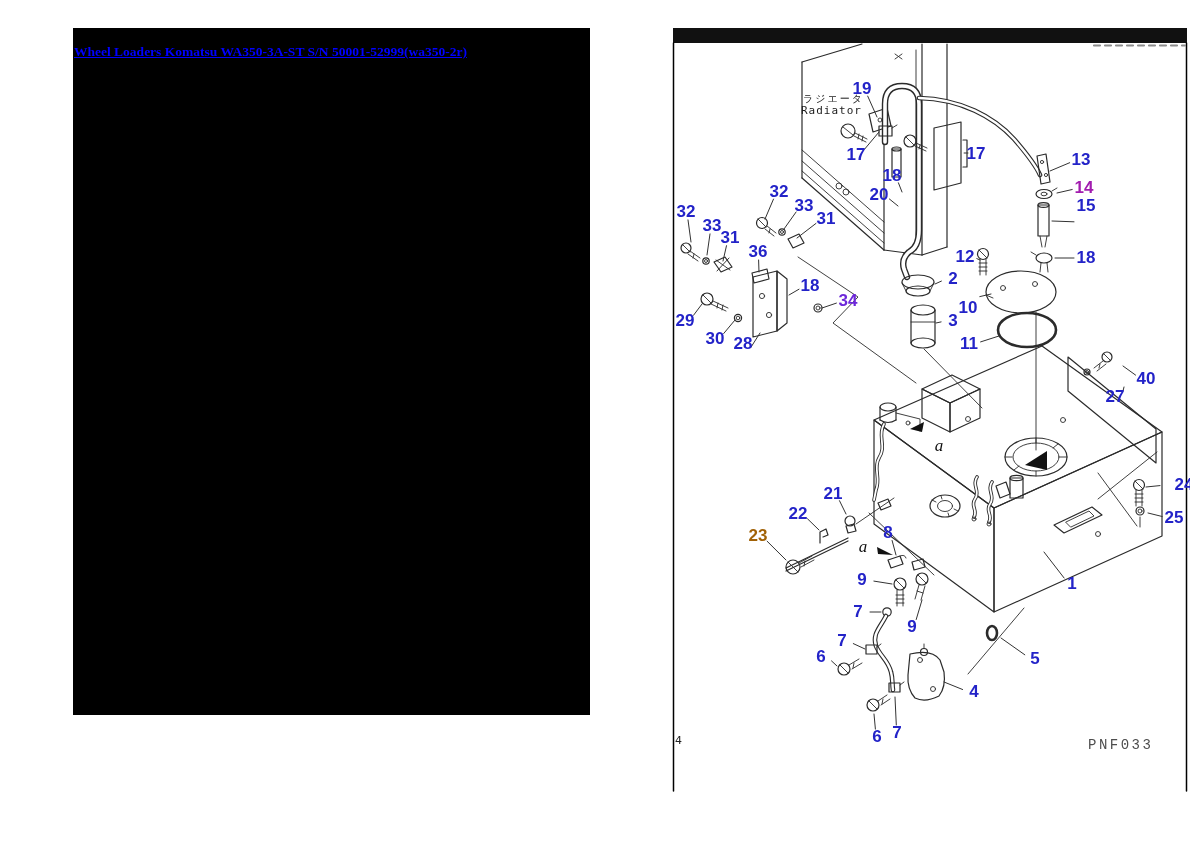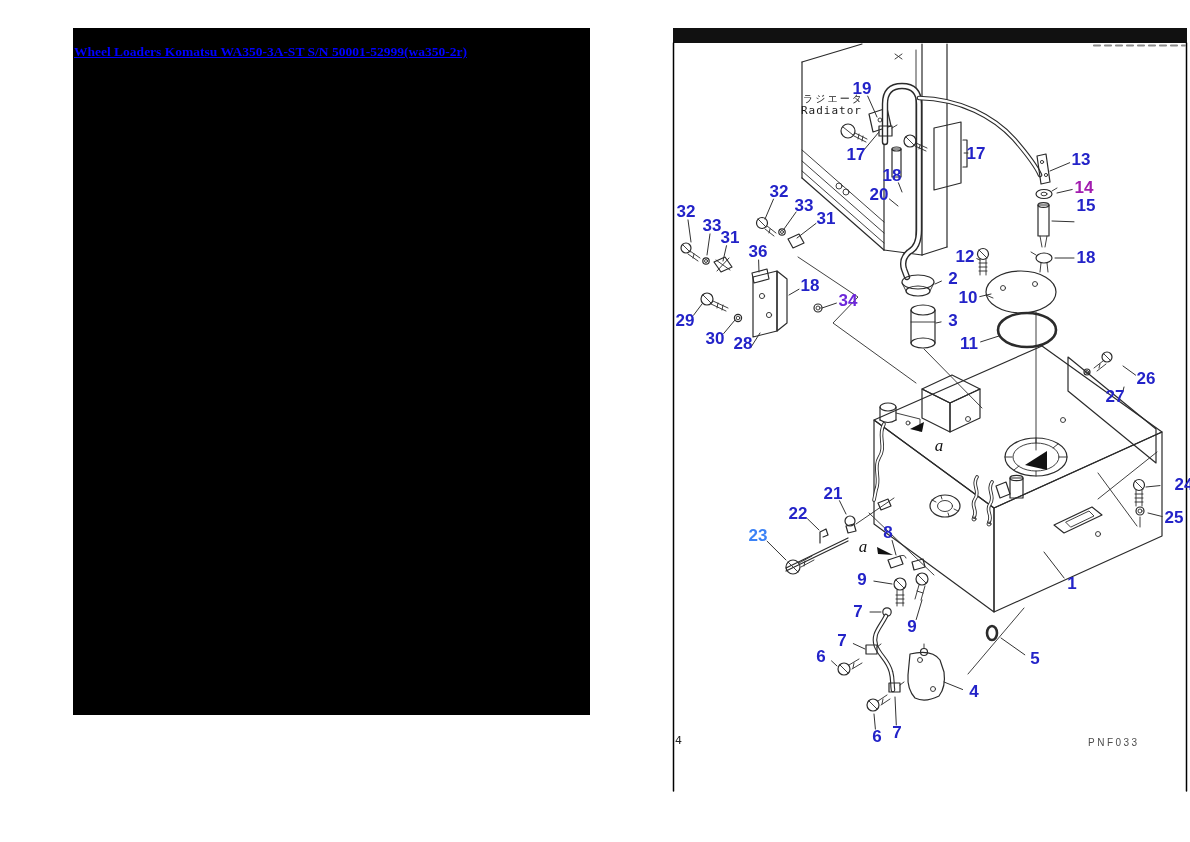--- a/index.html
+++ b/index.html
@@ -27,22 +27,22 @@
   .ref-letter{position:absolute;transform:translate(-50%,-50%);
               font:italic 17px "Liberation Serif",serif;color:#111;}
   .jp-label{position:absolute;left:767px;top:92px;font-size:10px;letter-spacing:2px;
             color:#1c1c1c;font-family:Liberation Serif, serif;}
   .en-label{position:absolute;left:765px;top:104px;font-size:11px;letter-spacing:1px;
             color:#1c1c1c;font-family:"DejaVu Sans Mono",monospace;}
   .watermark{position:absolute;left:888px;top:381px;font-size:18.5px;
              font-family:"DejaVu Sans",sans-serif;opacity:.92;}
   .sheet-num{position:absolute;left:639px;top:734px;font-size:11px;color:#222;
              font-family:"DejaVu Sans",sans-serif;}
-  .dwg-code{position:absolute;left:1052px;top:737px;font-size:10px;letter-spacing:2.5px;
-            color:#4d4d4d;font-family:Liberation Sans, sans-serif;}
+  .dwg-code{position:absolute;left:1052px;top:737px;font-size:14px;letter-spacing:2.5px;
+            color:#4d4d4d;font-family:Liberation Mono, monospace;}
 </style>
 </head>
 <body>
 
 <div class="stage">
 
   <div class="left-panel">
     <a class="title-link" style="color: rgb(0, 0, 255);">Wheel Loaders Komatsu WA350-3A-ST S/N 50001-52999(wa350-2r)</a>
   </div>
 
@@ -293,43 +293,43 @@
       <span class="callout" style="left: 820px; top: 155px; color: rgb(35, 35, 200);">17</span>
       <span class="callout" style="left: 856px; top: 176px; color: rgb(35, 35, 200);">18</span>
       <span class="callout" style="left: 843px; top: 195px; color: rgb(35, 35, 200);">20</span>
       <span class="callout" style="left: 940px; top: 154px; color: rgb(35, 35, 200);">17</span>
       <span class="callout" style="left: 1045px; top: 160px; color: rgb(35, 35, 200);">13</span>
       <span class="callout" style="left: 1048px; top: 188px; color: #a21caf;">14</span>
       <span class="callout" style="left: 1050px; top: 206px; color: rgb(35, 35, 200);">15</span>
       <span class="callout" style="left: 1050px; top: 258px; color: rgb(35, 35, 200);">18</span>
       <span class="callout" style="left: 929px; top: 257px; color: rgb(35, 35, 200);">12</span>
       <span class="callout" style="left: 917px; top: 279px; color: rgb(35, 35, 200);">2</span>
-      <span class="callout" style="left: 932px; top: 298px; color: rgb(35, 35, 200);">10</span>
+      <span class="callout" style="left: 932px; top: 308px; color: rgb(35, 35, 200);">10</span>
       <span class="callout" style="left: 917px; top: 321px; color: rgb(35, 35, 200);">3</span>
       <span class="callout" style="left: 933px; top: 344px; color: rgb(35, 35, 200);">11</span>
       <span class="callout" style="left: 650px; top: 212px; color: rgb(35, 35, 200);">32</span>
       <span class="callout" style="left: 676px; top: 226px; color: rgb(35, 35, 200);">33</span>
       <span class="callout" style="left: 694px; top: 238px; color: rgb(35, 35, 200);">31</span>
       <span class="callout" style="left: 743px; top: 192px; color: rgb(35, 35, 200);">32</span>
       <span class="callout" style="left: 768px; top: 206px; color: rgb(35, 35, 200);">33</span>
       <span class="callout" style="left: 790px; top: 219px; color: rgb(35, 35, 200);">31</span>
       <span class="callout" style="left: 722px; top: 252px; color: rgb(35, 35, 200);">36</span>
       <span class="callout" style="left: 774px; top: 286px; color: rgb(35, 35, 200);">18</span>
       <span class="callout" style="left: 812px; top: 301px; color: #6d28d9;">34</span>
       <span class="callout" style="left: 649px; top: 321px; color: rgb(35, 35, 200);">29</span>
       <span class="callout" style="left: 679px; top: 339px; color: rgb(35, 35, 200);">30</span>
       <span class="callout" style="left: 707px; top: 344px; color: rgb(35, 35, 200);">28</span>
-      <span class="callout" style="left: 1110px; top: 379px; color: rgb(35, 35, 200);">26</span>
+      <span class="callout" style="left: 1110px; top: 379px; color: rgb(35, 35, 200);">40</span>
       <span class="callout" style="left: 1079px; top: 397px; color: rgb(35, 35, 200);">27</span>
       <span class="callout" style="left: 1136px; top: 485px; color: rgb(35, 35, 200); padding-left: 24px;">24</span>
       <span class="callout" style="left: 1138px; top: 518px; color: rgb(35, 35, 200);">25</span>
       <span class="callout" style="left: 1036px; top: 584px; color: rgb(35, 35, 200);">1</span>
       <span class="callout" style="left: 797px; top: 494px; color: rgb(35, 35, 200);">21</span>
       <span class="callout" style="left: 762px; top: 514px; color: rgb(35, 35, 200);">22</span>
-      <span class="callout" style="left: 722px; top: 536px; color: #3b82f6;">23</span>
+      <span class="callout" style="left: 722px; top: 536px; color: #a16207;">23</span>
       <span class="callout" style="left: 852px; top: 533px; color: rgb(35, 35, 200);">8</span>
       <span class="callout" style="left: 826px; top: 580px; color: rgb(35, 35, 200);">9</span>
       <span class="callout" style="left: 822px; top: 612px; color: rgb(35, 35, 200);">7</span>
       <span class="callout" style="left: 876px; top: 627px; color: rgb(35, 35, 200);">9</span>
       <span class="callout" style="left: 806px; top: 641px; color: rgb(35, 35, 200);">7</span>
       <span class="callout" style="left: 785px; top: 657px; color: rgb(35, 35, 200);">6</span>
       <span class="callout" style="left: 999px; top: 659px; color: rgb(35, 35, 200);">5</span>
       <span class="callout" style="left: 938px; top: 692px; color: rgb(35, 35, 200);">4</span>
       <span class="callout" style="left: 861px; top: 733px; color: rgb(35, 35, 200);">7</span>
       <span class="callout" style="left: 841px; top: 737px; color: rgb(35, 35, 200);">6</span>

